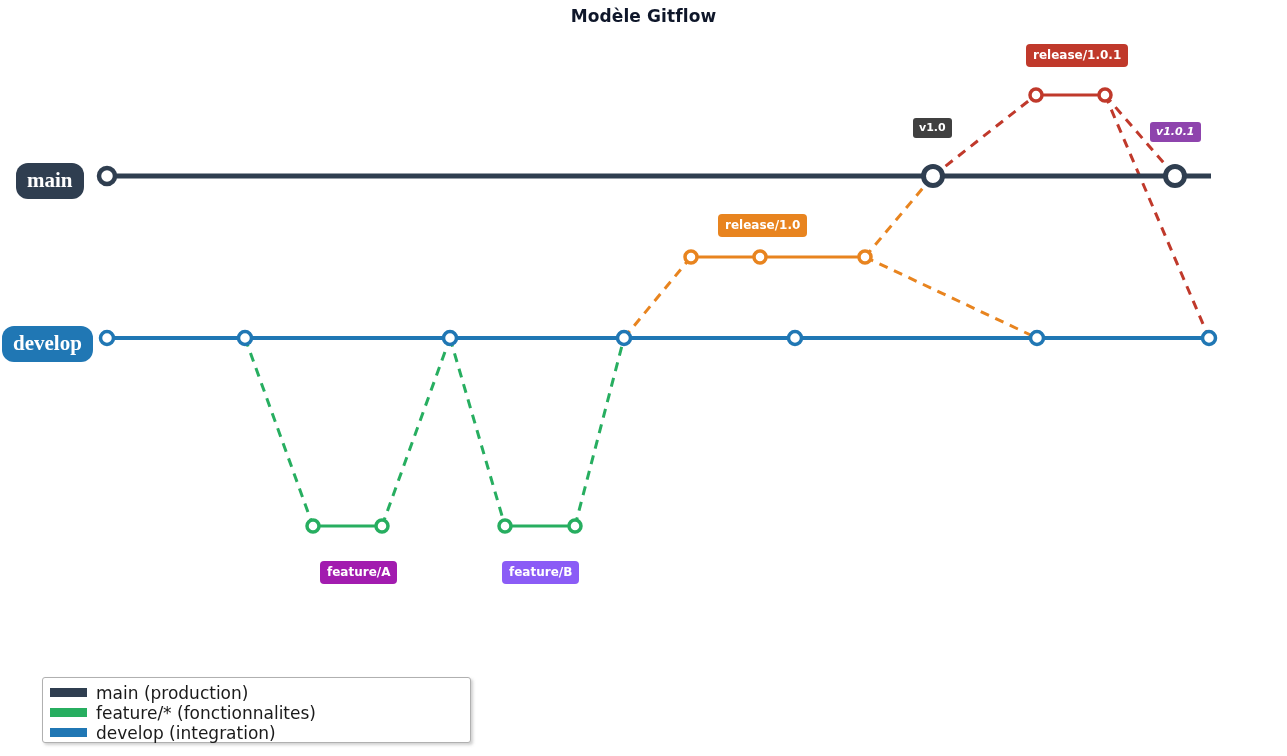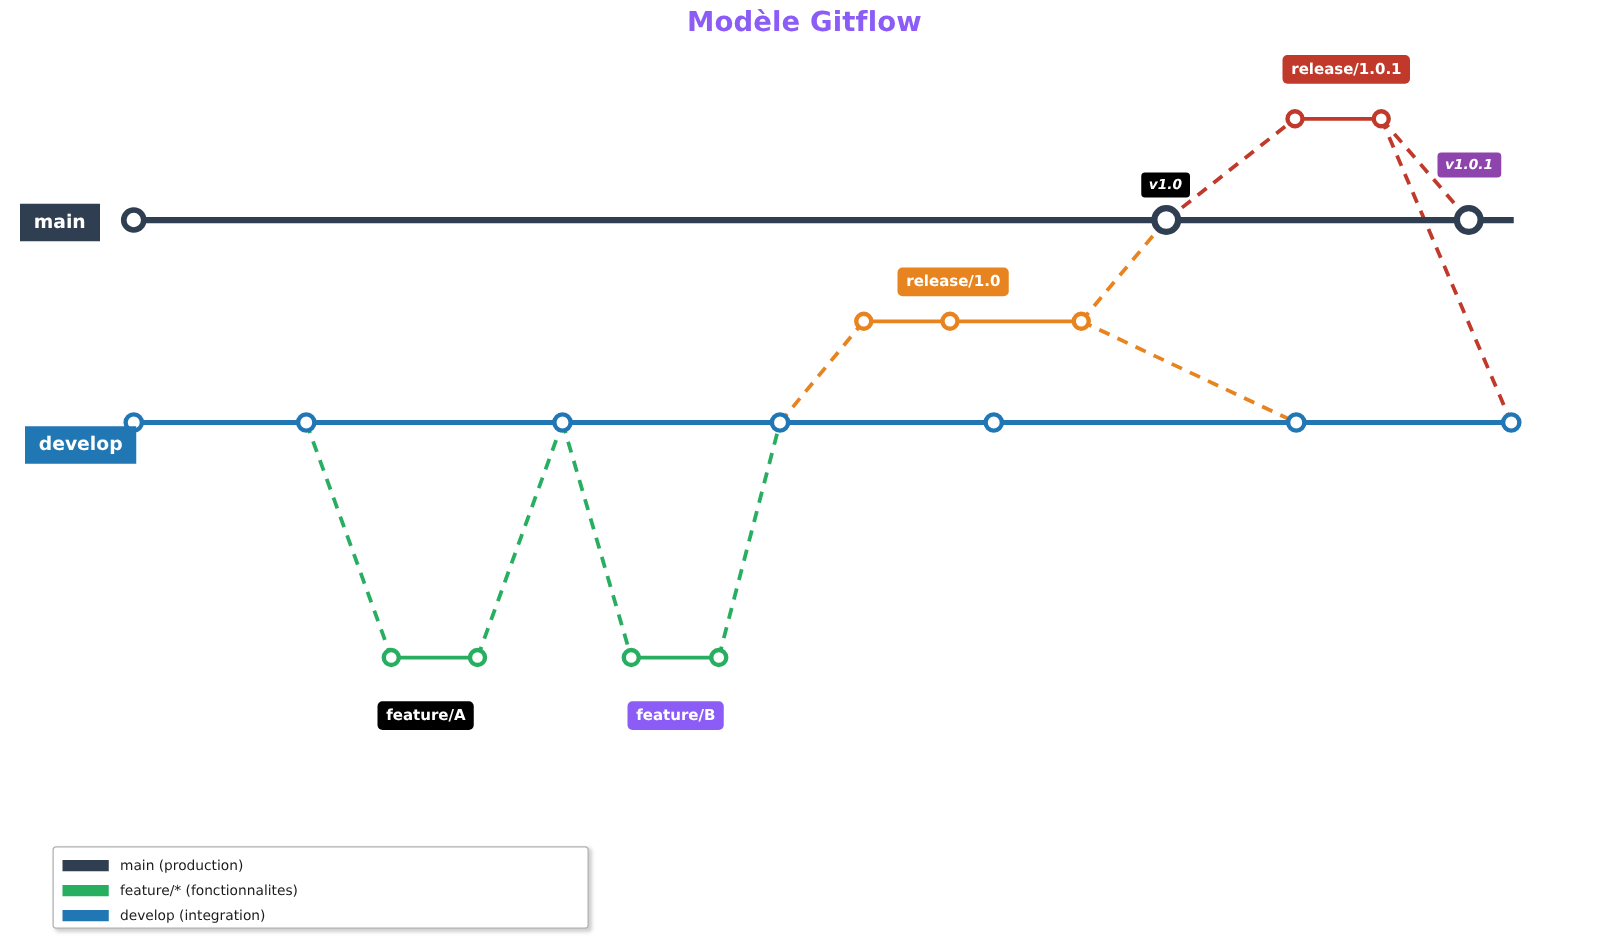--- a/index.html
+++ b/index.html
@@ -7,57 +7,57 @@
     width:1287px; height:756px;
     background:#ffffff;
     font-family:"DejaVu Sans", sans-serif;
     overflow:hidden;
   }
   #stage { position:relative; width:1287px; height:756px; }
 
   #chart-title {
     position:absolute; left:0; top:6px; width:1287px;
     text-align:center;
-    font-size:22px; font-weight:bold; color:#8b5cf6;
+    font-size:17px; font-weight:bold; color:#0f172a;
     letter-spacing:0.1px;
     font-family:"DejaVu Sans", sans-serif;
   }
 
   svg#gitflow-svg { position:absolute; left:0; top:0; width:1287px; height:756px; }
 
   .badge {
     position:absolute;
     color:#ffffff;
     font-weight:bold;
     font-family:"DejaVu Sans", sans-serif;
     white-space:nowrap;
     border-radius:4px;
     line-height:1;
     display:flex; align-items:center; justify-content:center;
   }
-  .badge-branch { font-size:15px; padding:7px 11px 8px 11px; border-radius:0; }
+  .badge-branch { font-size:21px; padding:7px 11px 8px 11px; border-radius:12px;font-family:Liberation Serif, serif; }
   .badge-small  { font-size:12px; padding:5px 7px 6px 7px; }
   .badge-tag    { font-size:11px; padding:4px 6px 5px 6px; border-radius:3px; }
 
   
   #legend-box {
     position:absolute; left:42px; top:677px;
     width:429px; height:66px;
     background:#ffffff;
     border:1px solid #b0b0b0;
     border-radius:3px;
     box-shadow:2px 2px 3px rgba(120,120,120,0.35);
   }
   .legend-col { position:absolute; top:5px; }
   #legend-col-left  { left:7px; }
   #legend-col-right { left:229px; }
   .legend-entry { display:flex; align-items:center; height:19px; margin-bottom:1px; }
   .legend-swatch { width:37px; height:9px; margin-right:9px; flex:0 0 auto; }
   .legend-label {
-    font-size:11px; color:#1a1a1a;
+    font-size:17px; color:#1a1a1a;
     font-family:"DejaVu Sans", sans-serif;
     white-space:nowrap;
   }
 </style>
 </head>
 <body>
 
 <div id="stage">
 
   <div id="chart-title">Modèle Gitflow</div>
@@ -101,30 +101,30 @@
         <circle cx="1105" cy="95" r="6" fill="#ffffff" stroke="#c0392b" stroke-width="3.5"></circle>
         <circle cx="313" cy="526" r="6" fill="#ffffff" stroke="#27ae60" stroke-width="3.5"></circle>
         <circle cx="382" cy="526" r="6" fill="#ffffff" stroke="#27ae60" stroke-width="3.5"></circle>
         <circle cx="505" cy="526" r="6" fill="#ffffff" stroke="#27ae60" stroke-width="3.5"></circle>
         <circle cx="575" cy="526" r="6" fill="#ffffff" stroke="#27ae60" stroke-width="3.5"></circle>
       </g>
   </svg>
 
   <div id="branch-labels-layer">
       <div class="badge badge-branch" style="left: 16px; top: 163px; background: rgb(47, 62, 80);">main</div>
-      <div class="badge badge-branch" style="left: 20px; top: 326px; background: rgb(32, 119, 180); margin-top: 15px;">develop</div>
+      <div class="badge badge-branch" style="left: 2px; top: 326px; background: rgb(32, 119, 180);">develop</div>
     </div>
   <div id="branch-tags-layer">
       <div class="badge badge-small" style="left: 718px; top: 214px; background: rgb(232, 132, 31);">release/1.0</div>
       <div class="badge badge-small" style="left: 1026px; top: 44px; background: rgb(192, 57, 43);">release/1.0.1</div>
-      <div class="badge badge-small" style="left: 302px; top: 561px; background: #000000;">feature/A</div>
+      <div class="badge badge-small" style="left: 320px; top: 561px; background: #a21caf;">feature/A</div>
       <div class="badge badge-small" style="left: 502px; top: 561px; background: #8b5cf6;">feature/B</div>
     </div>
   <div id="version-tags-layer">
-      <div class="badge badge-tag" style="left: 913px; top: 138px; background: #000000; font-style: italic;">v1.0</div>
+      <div class="badge badge-tag" style="left: 913px; top: 118px; background: #404040;">v1.0</div>
       <div class="badge badge-tag" style="left: 1150px; top: 122px; background: rgb(142, 68, 173); font-style: italic;">v1.0.1</div>
     </div>
 
   <div id="legend-box">
     <div class="legend-col" id="legend-col-left">
         <div class="legend-entry">
           <span class="legend-swatch" style="background: rgb(47, 62, 80);"></span>
           <span class="legend-label">main (production)</span>
         </div>
         <div class="legend-entry">

